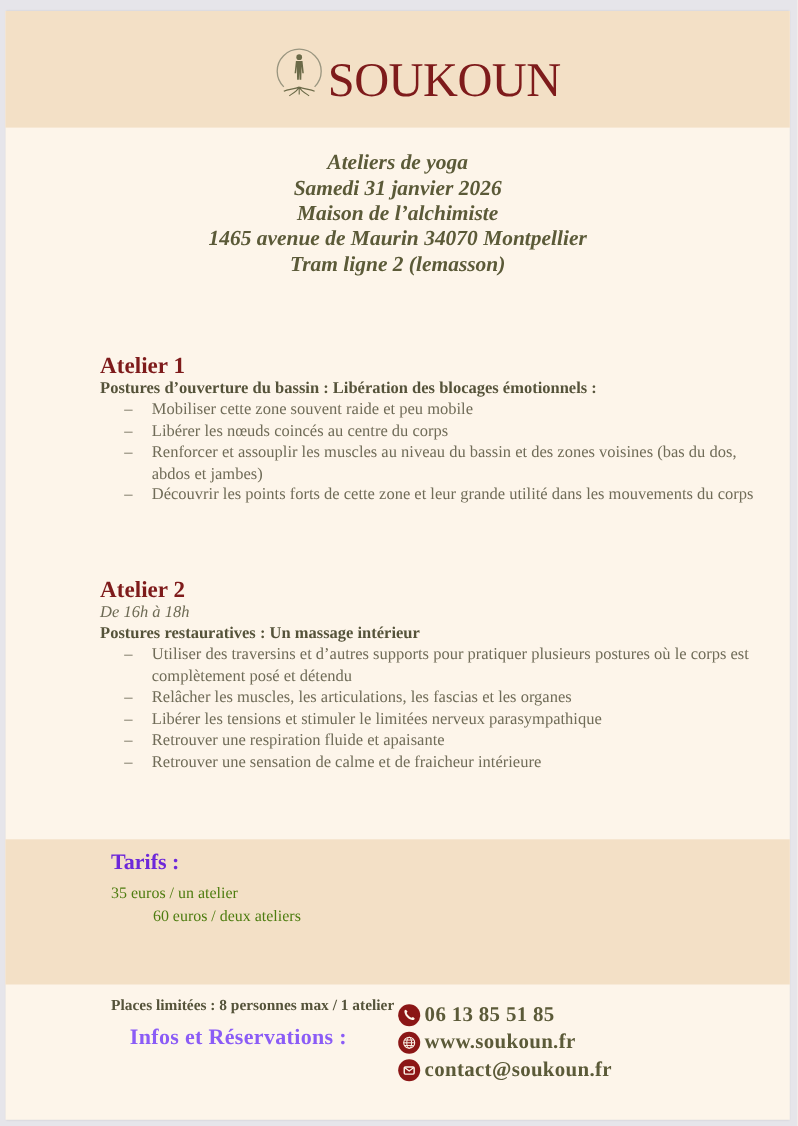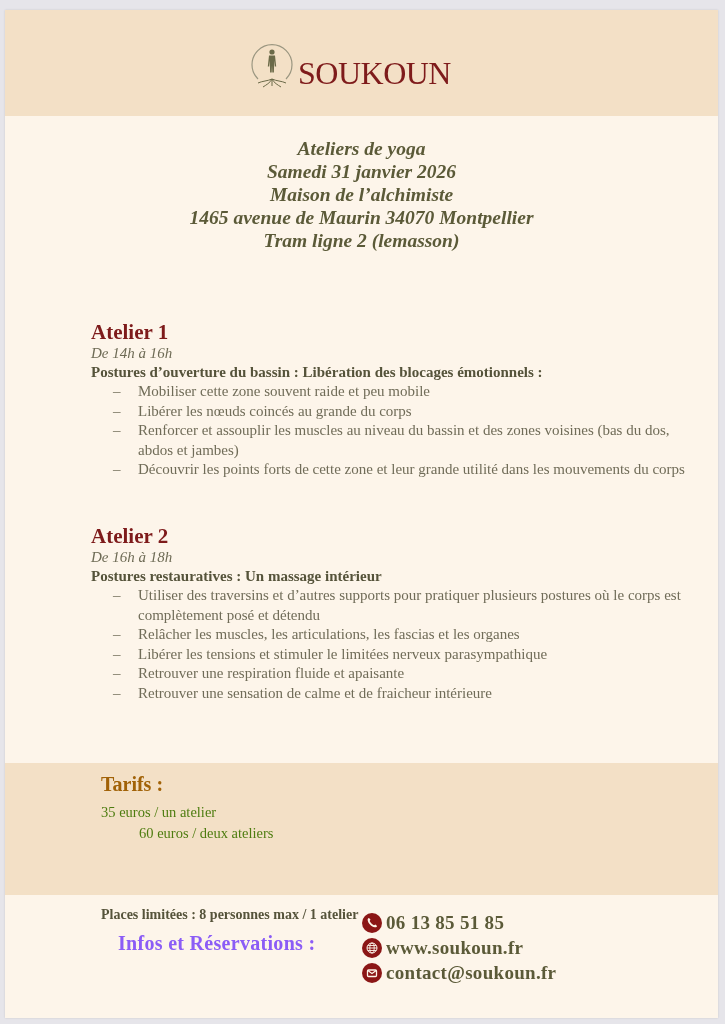--- a/index.html
+++ b/index.html
@@ -12,42 +12,42 @@
       background: #fdf5ea; box-shadow: 0 0 2px rgba(0,0,0,0.12);
     }
     .header-band {
       position: absolute; left: 0; top: 0; width: 100%; height: 106px; background: #f3e0c6;
     }
     .logo {
       position: absolute; left: 243px; top: 28px; height: 52px; display: flex; align-items: center;
     }
     .logo svg { width: 48px; height: 50px; margin-right: 2px; }
     .logo-text {
-      font-family: "Liberation Serif", serif; font-size: 32px; color: #7e1b1b; letter-spacing: -0.5px;
+      font-family: "Liberation Serif", serif; font-size: 44px; color: #7e1b1b; letter-spacing: -0.5px;
       line-height: 1; margin-top: 18px;
     }
     .event-info {
       position: absolute; left: 0; top: 127px; width: 100%; text-align: center;
       color: #5b5a38; font-weight: bold; font-size: 19.5px; line-height: 23px; font-style: italic;
     }
     .atelier {
       position: absolute; left: 86px; width: 600px; color: #6e6b55;
     }
     .atelier-title { color: #7e1b1b; font-weight: bold; font-size: 21px; line-height: 24px; }
     .atelier-time { font-style: italic; font-size: 15px; line-height: 19px; color: #6e6b55; }
     .atelier-subtitle { font-weight: bold; font-size: 15px; line-height: 19px; color: #55533a; }
     .atelier ul { list-style: none; margin: 0; padding: 0 0 0 22px; }
     .atelier li {
       position: relative; padding-left: 25px; font-size: 15px; line-height: 19.5px; color: #706c58;
     }
     .atelier li .dash { position: absolute; left: 0; top: 0; }
     .tarifs-band {
       position: absolute; left: 0; top: 753px; width: 100%; height: 132px; background: #f3e0c6;
     }
-    .tarifs-title { position: absolute; left: 96px; top: 10px; color: #a16207; font-weight: bold; font-size: 20px; }
+    .tarifs-title { position: absolute; left: 96px; top: 10px; color: #6d28d9; font-weight: bold; font-size: 20px; }
     .tarif-line { position: absolute; left: 96px; font-size: 14.5px; color: #4d7c0f; }
     .places { position: absolute; left: 96px; top: 112px; font-size: 14px; font-weight: bold; color: #55533a; margin-top: 32px; }
     .contact-label {
       position: absolute; left: 113px; top: 922px; font-weight: bold; font-size: 20px; color: #8b5cf6; letter-spacing: 0.3px;
     }
     .contact-list { position: absolute; left: 357px; top: 900px; }
     .contact-item { display: flex; align-items: center; height: 25px; }
     .contact-item .ic {
       width: 20px; height: 20px; border-radius: 50%; background: #8b1616; display: flex; align-items: center; justify-content: center;
       margin-right: 4px; flex-shrink: 0;
@@ -74,25 +74,24 @@
   <div class="event-info">
     <div>Ateliers de yoga</div>
     <div>Samedi 31 janvier 2026</div>
     <div>Maison de l’alchimiste</div>
     <div>1465 avenue de Maurin 34070 Montpellier</div>
     <div>Tram ligne 2 (lemasson)</div>
   </div>
 
   <div class="atelier" style="top:310px;">
     <div class="atelier-title">Atelier 1</div>
-    <div class="atelier-time">De 14h à 16h</div>
     <div class="atelier-subtitle">Postures d’ouverture du bassin : Libération des blocages émotionnels :</div>
     <ul>
       <li><span class="dash">–</span><span>Mobiliser cette zone souvent raide et peu mobile</span></li>
-      <li><span class="dash">–</span><span>Libérer les nœuds coincés au grande du corps</span></li>
+      <li><span class="dash">–</span><span>Libérer les nœuds coincés au centre du corps</span></li>
       <li><span class="dash">–</span><span>Renforcer et assouplir les muscles au niveau du bassin et des zones voisines (bas du dos, abdos et jambes)</span></li>
       <li><span class="dash">–</span><span>Découvrir les points forts de cette zone et leur grande utilité dans les mouvements du corps</span></li>
     </ul>
   </div>
 
   <div class="atelier" style="top:514px;">
     <div class="atelier-title">Atelier 2</div>
     <div class="atelier-time">De 16h à 18h</div>
     <div class="atelier-subtitle">Postures restauratives : Un massage intérieur</div>
     <ul>

